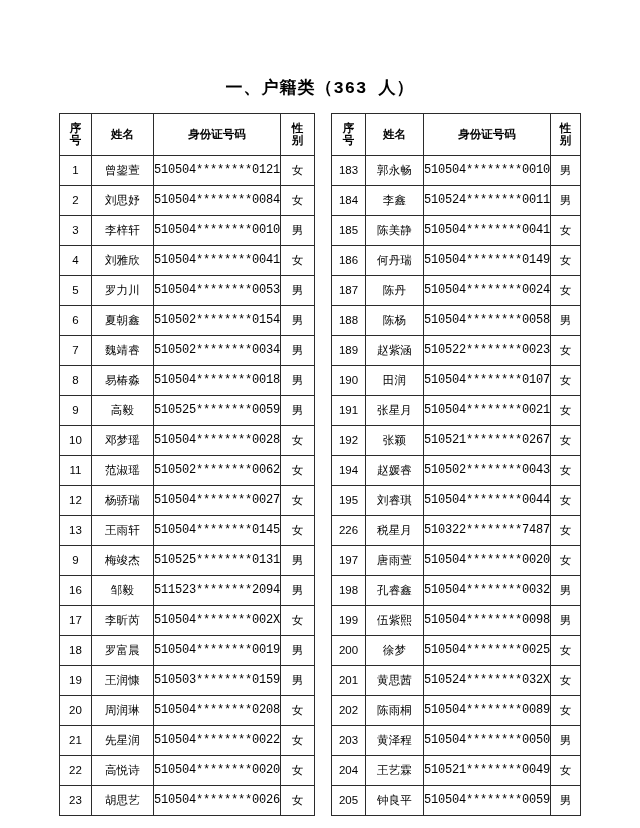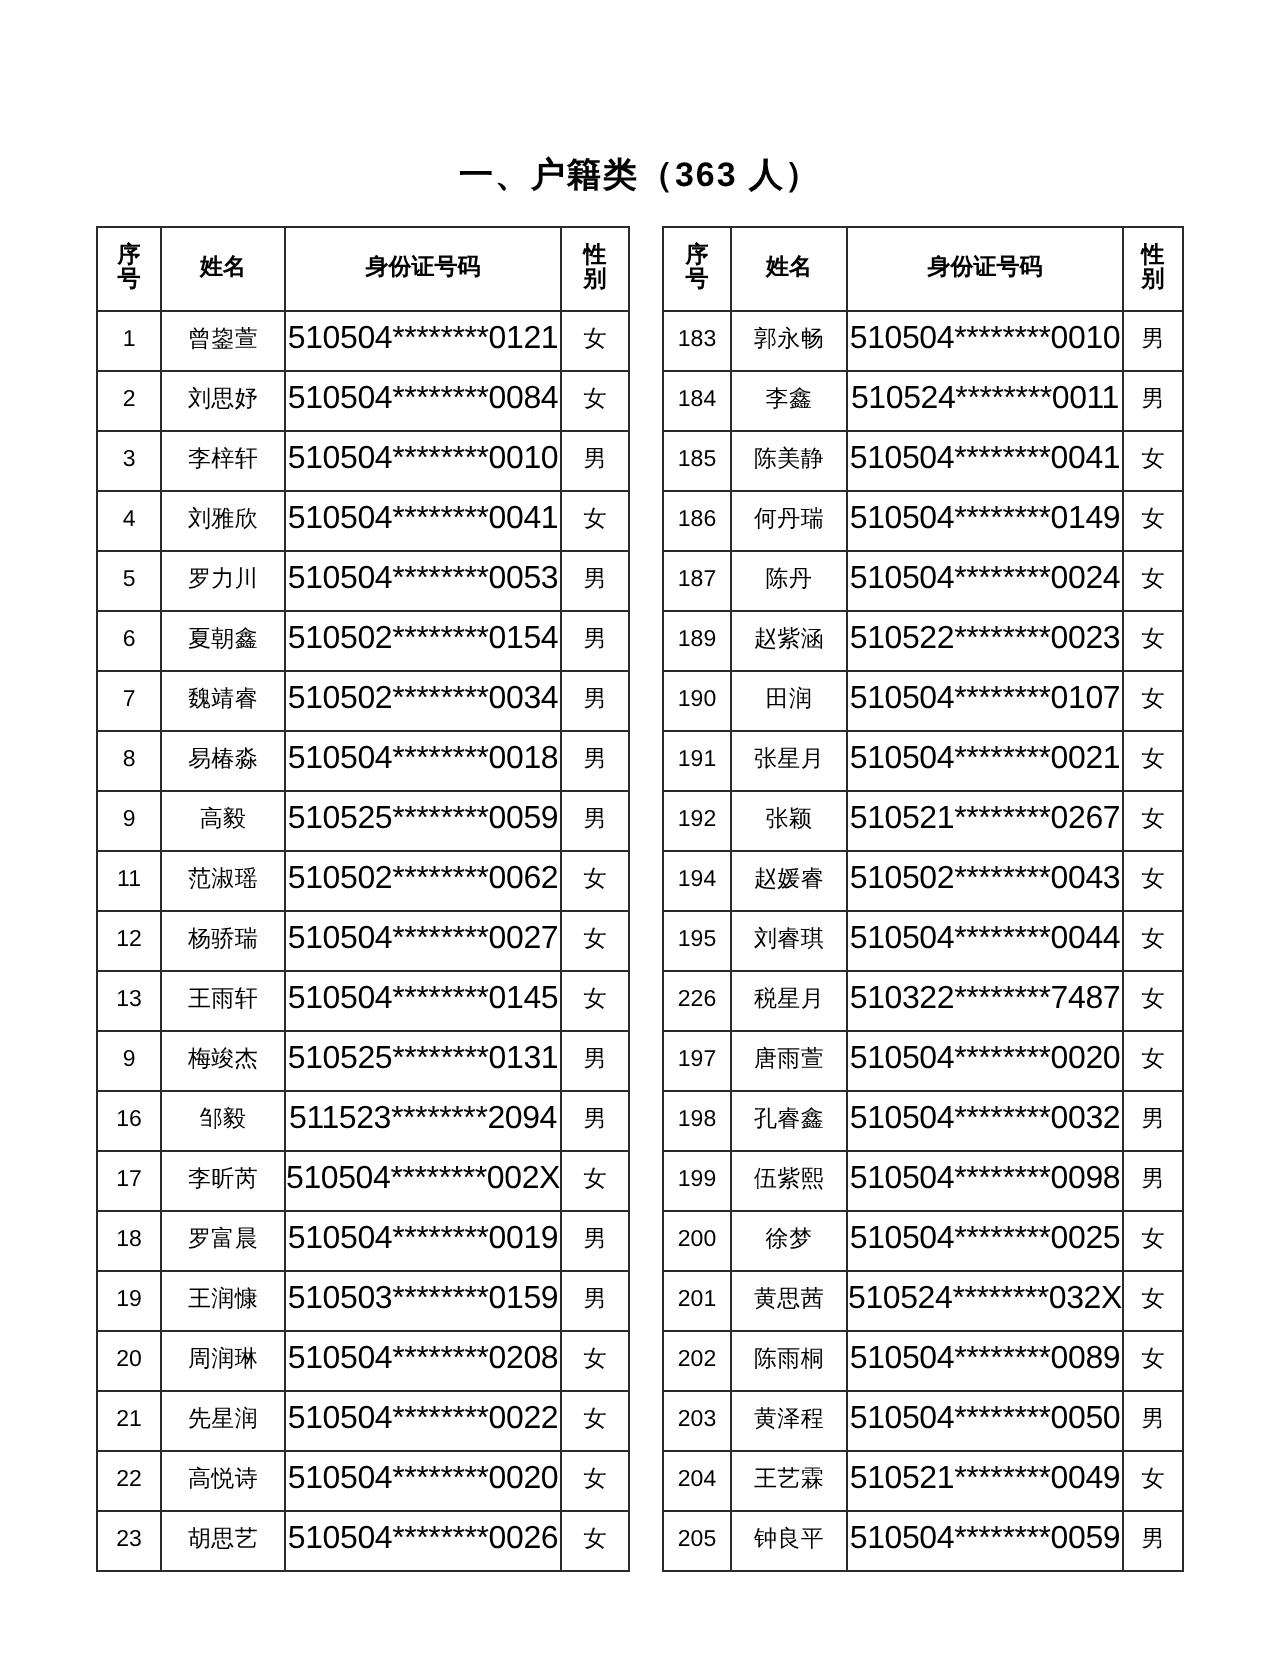--- a/index.html
+++ b/index.html
@@ -21,21 +21,21 @@
     box-sizing: border-box;
     padding: 0;
   }
   .doc-title {
     margin: 0;
     padding: 76px 0 0 0;
     text-align: center;
     font-size: 17px;
     font-weight: bold;
     letter-spacing: 1px;
-    font-family: Liberation Sans, sans-serif;
+    font-family: Liberation Mono, monospace;
   }
   .tables-wrap {
     display: flex;
     justify-content: center;
     align-items: flex-start;
     gap: 16px;
     padding: 14px 0 0 0;
   }
   table.roster {
     border-collapse: collapse;
@@ -63,22 +63,22 @@
   .col-seq-r { width: 34px; }
   .col-name-r{ width: 58px; }
   .col-id-r  { width: 118px; }
   .col-sex-r { width: 30px; }
 
   .cell-seq {
     font-family: "Liberation Sans", "DejaVu Sans", sans-serif;
     font-size: 11.5px;
   }
   .cell-id {
-    font-family: Liberation Sans, sans-serif;
-    font-size: 16px;
+    font-family: Liberation Mono, monospace;
+    font-size: 12px;
     letter-spacing: -0.2px;
     white-space: nowrap;
   }
   .cell-name {
     font-size: 11.5px;
     letter-spacing: 0.2px;
     font-family: Liberation Serif, serif;
   }
   .cell-sex {
     font-size: 11.5px;
@@ -167,20 +167,26 @@
             <td class="cell-id">510504********0018</td>
             <td class="cell-sex">男</td>
           </tr>
           <tr>
             <td class="cell-seq">9</td>
             <td class="cell-name">高毅</td>
             <td class="cell-id">510525********0059</td>
             <td class="cell-sex">男</td>
           </tr>
           <tr>
+            <td class="cell-seq">10</td>
+            <td class="cell-name">邓梦瑶</td>
+            <td class="cell-id">510504********0028</td>
+            <td class="cell-sex">女</td>
+          </tr>
+          <tr>
             <td class="cell-seq">11</td>
             <td class="cell-name">范淑瑶</td>
             <td class="cell-id">510502********0062</td>
             <td class="cell-sex">女</td>
           </tr>
           <tr>
             <td class="cell-seq">12</td>
             <td class="cell-name">杨骄瑞</td>
             <td class="cell-id">510504********0027</td>
             <td class="cell-sex">女</td>
@@ -294,20 +300,26 @@
             <td class="cell-id">510504********0149</td>
             <td class="cell-sex">女</td>
           </tr>
           <tr>
             <td class="cell-seq">187</td>
             <td class="cell-name">陈丹</td>
             <td class="cell-id">510504********0024</td>
             <td class="cell-sex">女</td>
           </tr>
           <tr>
+            <td class="cell-seq">188</td>
+            <td class="cell-name">陈杨</td>
+            <td class="cell-id">510504********0058</td>
+            <td class="cell-sex">男</td>
+          </tr>
+          <tr>
             <td class="cell-seq">189</td>
             <td class="cell-name">赵紫涵</td>
             <td class="cell-id">510522********0023</td>
             <td class="cell-sex">女</td>
           </tr>
           <tr>
             <td class="cell-seq">190</td>
             <td class="cell-name">田润</td>
             <td class="cell-id">510504********0107</td>
             <td class="cell-sex">女</td>

